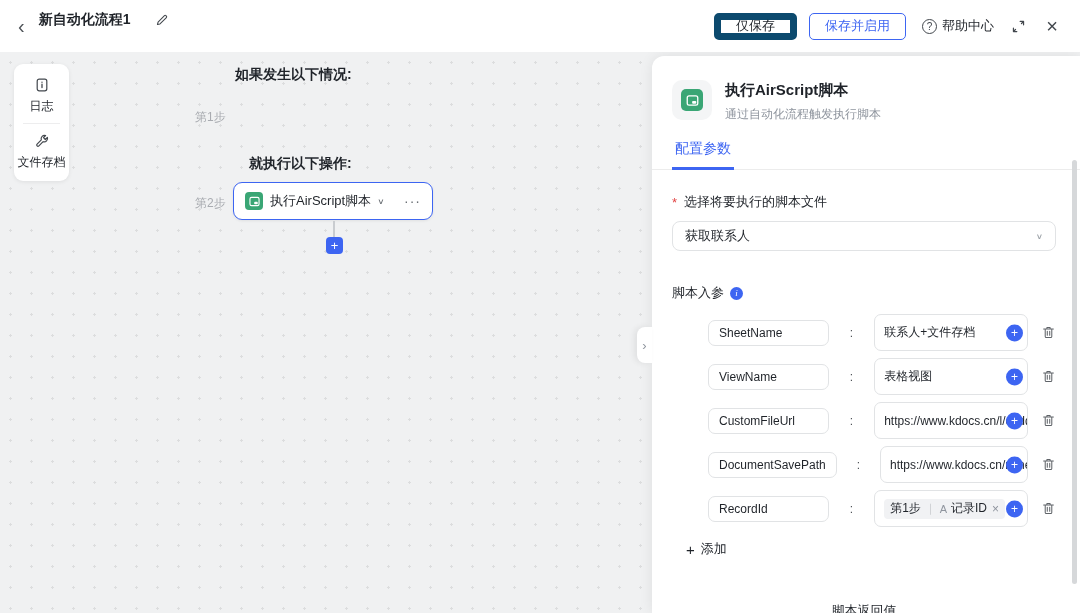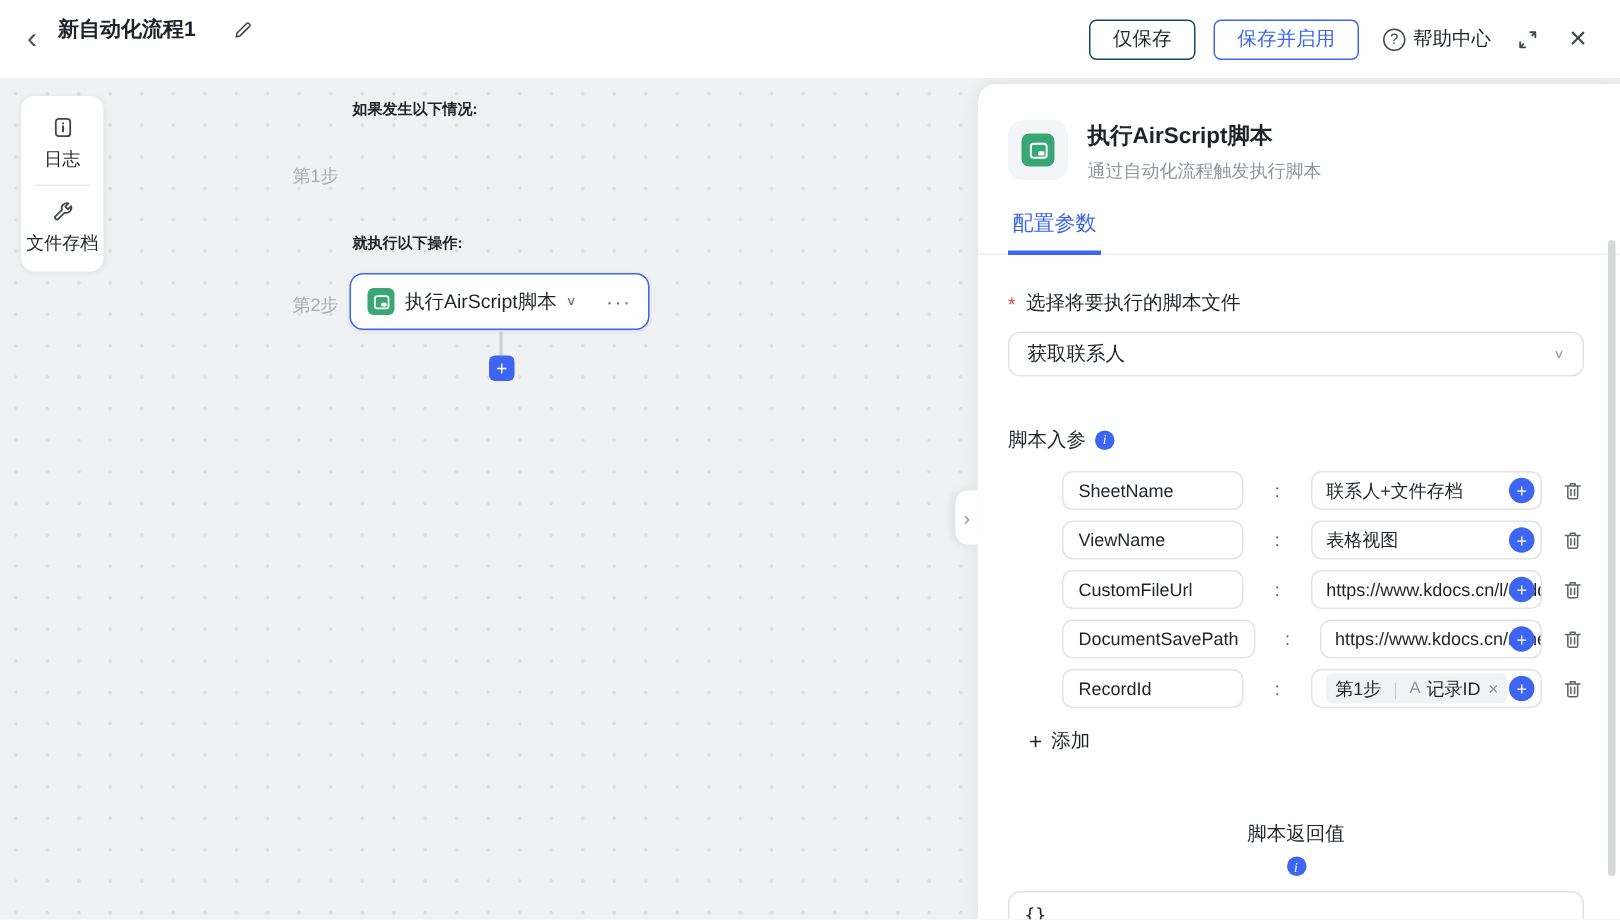--- a/index.html
+++ b/index.html
@@ -14,38 +14,38 @@
   
   .hdr{position:absolute;top:0;left:0;right:0;height:52px;background:#fff;display:flex;align-items:center;justify-content:space-between;padding:0 18px 0 14px;z-index:5;}
   .hdr-left{display:flex;align-items:flex-start;gap:10px;}
   .back-btn{font-size:20px;color:#4e5358;line-height:40px;cursor:pointer;padding:0 4px;}
   .title-wrap{display:flex;flex-direction:column;justify-content:center;padding-top:5px;}
   .title-row{display:flex;align-items:center;gap:25px;}
   .flow-title{font-size:14px;font-weight:bold;color:var(--text-primary);}
   .subtitle{font-size:11.5px;color:#a2a8ae;margin-top:4px;}
   .hdr-right{display:flex;align-items:center;gap:14px;}
   .btn{height:27px;padding:0 15px;border-radius:5px;background:#fff;font-size:13px;display:flex;align-items:center;cursor:pointer;}
-  .btn-plain{border:1px solid #0c4a6e;color:var(--text-primary);}
+  .btn-plain{border:7px solid #0c4a6e;color:var(--text-primary);}
   .btn-primary{border:1px solid var(--accent);color:var(--accent);margin-left:-2px;}
   .help{display:flex;align-items:center;gap:5px;font-size:13px;color:var(--text-primary);cursor:pointer;margin-left:2px;}
   .q-circle{width:15px;height:15px;border:1.2px solid #42474d;border-radius:50%;font-size:10px;display:flex;align-items:center;justify-content:center;color:#42474d;}
   .icon-btn{display:flex;align-items:center;justify-content:center;width:20px;height:20px;cursor:pointer;color:#42474d;}
   .close-x{font-size:20px;color:#42474d;line-height:1;}
 
   
   .canvas{position:absolute;left:0;right:0;top:52px;bottom:0;background-color:var(--canvas-bg);
     background-image:radial-gradient(circle,#dcddde 1.2px,transparent 1.2px);background-size:21px 21px;}
   .side-card{position:absolute;left:14px;top:12px;width:55px;background:#fff;border-radius:9px;box-shadow:0 1px 4px rgba(0,0,0,.08);padding:9px 0 8px;z-index:2;}
   .side-item{display:flex;flex-direction:column;align-items:center;gap:5px;padding:4px 0 8px;cursor:pointer;}
   .side-item + .side-divider{height:1px;background:#ededee;margin:0 9px 0;}
   .side-divider{height:1px;background:#ededee;margin:0 9px;}
   .side-item:last-child{padding-top:9px;padding-bottom:2px;}
   .side-label{font-size:12px;color:var(--text-primary);white-space:nowrap;}
 
-  .flow-heading{position:absolute;font-size:10px;font-weight:bold;color:var(--text-primary);}
+  .flow-heading{position:absolute;font-size:14px;font-weight:bold;color:var(--text-primary);}
   .step-label{position:absolute;width:38px;font-size:12px;color:#a8abb0;text-align:left;}
   .node-card{position:absolute;left:233px;width:200px;background:#fff;border-radius:8px;display:flex;align-items:center;padding:0 11px;box-shadow:0 1px 3px rgba(0,0,0,.07);cursor:pointer;}
   .node-label{font-size:13px;color:var(--text-primary);margin-left:7px;white-space:nowrap;}
   .swap-ic{margin-left:auto;font-size:14px;color:#6b7075;}
   .chev-sm{font-size:10px;color:#6b7075;margin-left:6px;transform:scaleY(.8);}
   .more-ic{margin-left:auto;font-size:14px;color:#6b7075;letter-spacing:1px;}
   .green-chip{width:18px;height:18px;border-radius:4px;background:var(--green);display:flex;align-items:center;justify-content:center;flex:none;}
   .connector{position:absolute;left:333px;width:2px;background:#c9ccd0;}
   .add-node{position:absolute;width:17px;height:17px;border-radius:4px;background:var(--accent);color:#fff;font-size:13px;display:flex;align-items:center;justify-content:center;cursor:pointer;line-height:1;}
 
@@ -66,21 +66,21 @@
   .req-star{color:var(--danger-red);margin-right:7px;font-size:13px;}
   .select{margin-top:10px;height:30px;border:1px solid var(--border);border-radius:8px;display:flex;align-items:center;padding:0 12px;font-size:13px;cursor:pointer;}
   .select .chev{margin-left:auto;color:#9aa0a6;font-size:10px;transform:scaleY(.8);}
 
   .sec-head{margin-top:33px;display:flex;align-items:center;gap:6px;font-size:13px;}
   .info-dot{width:13px;height:13px;border-radius:50%;background:var(--accent);color:#fff;font-size:9px;font-style:italic;font-family:"Liberation Serif",serif;display:flex;align-items:center;justify-content:center;cursor:pointer;}
   .rows{margin-top:12px;}
   .p-row{display:flex;align-items:center;margin-bottom:7px;margin-left:36px;}
   .p-name{width:133px;height:26px;border:1px solid var(--border);border-radius:7px;padding:0 10px;font-size:12px;display:flex;align-items:center;background:#fff;}
   .p-colon{width:51px;text-align:center;font-size:12px;color:#4e5358;}
-  .p-value{width:169px;height:26px;border:1px solid var(--border);border-radius:7px;padding:0 20px 0 9px;font-size:12px;display:flex;align-items:center;position:relative;background:#fff;overflow:hidden;white-space:nowrap;}
+  .p-value{width:169px;height:37px;border:1px solid var(--border);border-radius:7px;padding:0 20px 0 9px;font-size:12px;display:flex;align-items:center;position:relative;background:#fff;overflow:hidden;white-space:nowrap;}
   .plus-circle{position:absolute;right:4px;top:50%;transform:translateY(-50%);width:17px;height:17px;border-radius:50%;background:var(--accent);color:#fff;font-size:12px;display:flex;align-items:center;justify-content:center;cursor:pointer;flex:none;}
   .trash{margin-left:13px;display:flex;align-items:center;cursor:pointer;}
   .tag{height:20px;background:#f1f2f4;border-radius:4px;display:flex;align-items:center;gap:4px;padding:0 6px;font-size:12px;color:var(--text-primary);}
   .tag .t-div{color:#c3c6c9;font-size:11px;}
   .tag .t-glyph{color:#8f959e;font-size:11px;}
   .tag .t-x{color:#8f959e;font-size:12px;cursor:pointer;margin-left:1px;}
   .add-row{margin-top:13px;margin-left:14px;display:flex;align-items:center;gap:6px;font-size:13px;cursor:pointer;width:max-content;}
   .add-plus{font-size:15px;color:#1f2329;line-height:1;}
   .ret-head{margin-top:44px;flex-direction:column;}
   .ret-box{margin-top:10px;height:120px;border:1px solid var(--border);border-radius:8px;padding:8px 10px;font-size:12px;font-family:"DejaVu Sans Mono","Liberation Mono",monospace;background:#fff;}
@@ -139,21 +139,21 @@
               <path d="M13.4 4.4a3.4 3.4 0 0 1-4.3 4.3l-4.2 4.2a1.25 1.25 0 0 1-1.8-1.8l4.2-4.2a3.4 3.4 0 0 1 4.3-4.3L9.5 4.7l1.8 1.8 2.1-2.1z" fill="none" stroke="#42474d" stroke-width="1.2" stroke-linejoin="round"></path>
             </svg>
         </span>
         <span class="side-label">文件存档</span>
       </div>
     </aside>
 
     <div class="flow-heading" style="left:235px;top:14px;">如果发生以下情况:</div>
     <span class="step-label" style="left:195px;top:57px;">第1步</span>
 
-    <div class="flow-heading" style="left:235px;top:103px;">就执行以下操作:</div>
+    <div class="flow-heading" style="left:249px;top:103px;">就执行以下操作:</div>
     <span class="step-label" style="left:195px;top:143px;">第2步</span>
     <div class="node-card" style="top:130px;height:38px;border:1.5px solid var(--accent);border-radius:9px;">
       <span class="green-chip">
         <svg width="13" height="13" viewBox="0 0 16 16">
             <rect x="2.4" y="3" width="11.2" height="10" rx="2" fill="none" stroke="#fff" stroke-width="1.4"></rect>
             <rect x="7.6" y="8.4" width="4.4" height="3" rx="1" fill="#fff"></rect>
           </svg>
       </span>
       <span class="node-label">执行AirScript脚本</span>
       <span class="chev-sm">∨</span>

